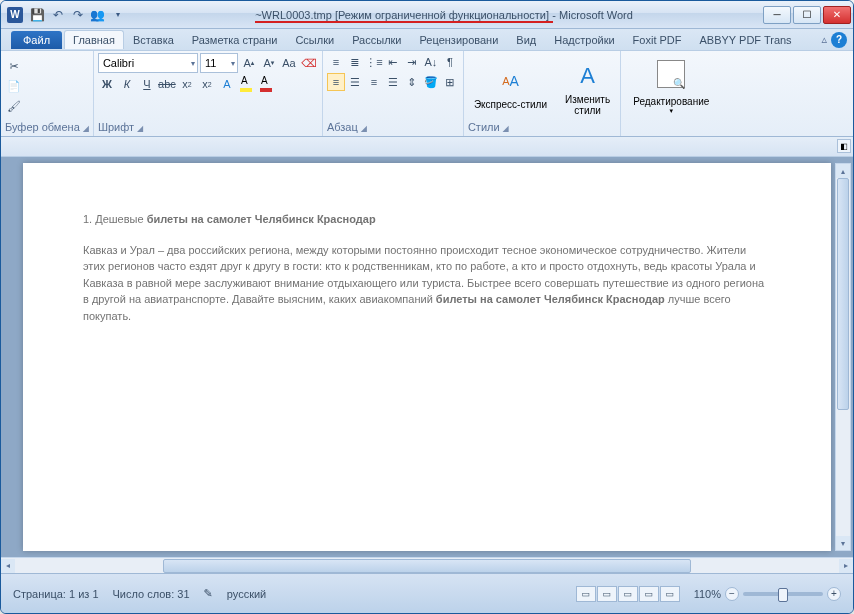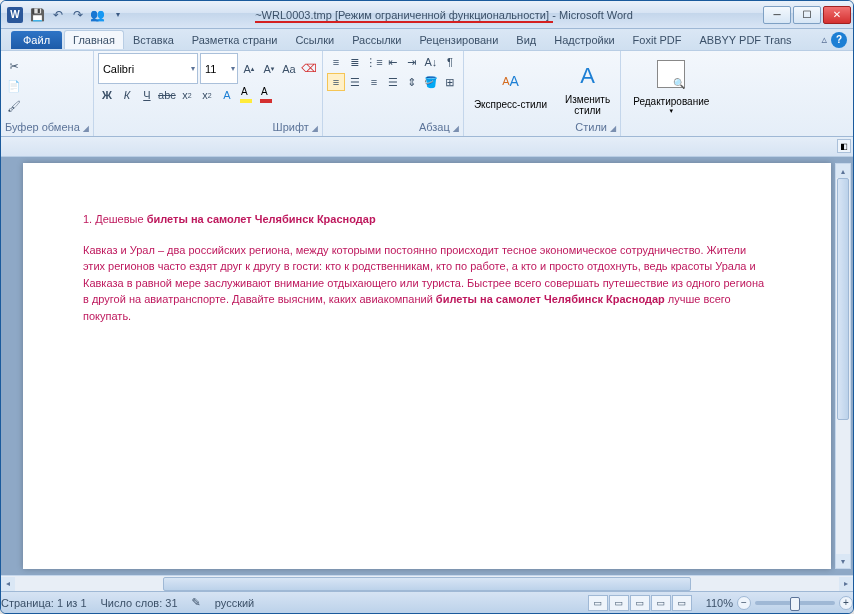--- a/index.html
+++ b/index.html
@@ -16,29 +16,29 @@
 .win-btn.close{background:linear-gradient(#f07070,#d43030);border-color:#a02020;color:#fff}
 .tabs-row{height:22px;background:linear-gradient(#dae7f5,#cfdff0);display:flex;align-items:center;padding-left:10px;border-bottom:1px solid #b8cde4}
 .file-tab{background:linear-gradient(#2e74c6,#1d5ba8);color:#fff;padding:3px 12px;border-radius:3px 3px 0 0;font-size:11px;cursor:pointer;margin-right:2px}
 .tab{padding:3px 8px;color:#3b5068;cursor:pointer;font-size:11px;border:1px solid transparent;border-bottom:none}
 .tab.active{background:#f3f7fc;border-color:#b8cde4;border-radius:3px 3px 0 0}
 .tabs-right{margin-left:auto;display:flex;align-items:center;gap:4px;padding-right:6px}
 .help-icon{width:16px;height:16px;border-radius:50%;background:#1d7fd4;color:#fff;display:flex;align-items:center;justify-content:center;font-weight:bold;font-size:10px;cursor:pointer}
 .ribbon{height:86px;background:linear-gradient(#f3f7fc,#e5eef8);display:flex;border-bottom:1px solid #9fb8d5}
 .group{border-right:1px solid #c4d6eb;display:flex;flex-direction:column;padding:2px 4px}
 .group-content{flex:1;display:flex;align-items:center;gap:2px}
-.group-label{text-align:right;color:#5b7398;font-size:10px;padding:1px 0;white-space:nowrap}
+.group-label{text-align:left;color:#5b7398;font-size:10px;padding:1px 0;white-space:nowrap}
 .group-label .dlg{font-size:8px;margin-left:3px;color:#7a8fb0}
 .big-btn{display:flex;flex-direction:column;align-items:center;justify-content:center;padding:2px 6px;cursor:pointer;height:64px}
 .big-btn .ico{width:32px;height:32px;margin-bottom:2px}
 .paste-ico{background:linear-gradient(#f5d77a,#e0b848);border:1px solid #c09830;border-radius:2px;position:relative}
 .paste-ico::after{content:"";position:absolute;width:18px;height:22px;background:#fff;border:1px solid #999;right:2px;bottom:2px}
 .font-grp{flex-direction:column;align-items:stretch;gap:2px}
 .font-row{display:flex;gap:2px;align-items:center}
-.combo{height:31px;border:1px solid #aac0da;background:#fff;padding:0 32px 0 4px;font-size:11px;position:relative;display:flex;align-items:center}
+.combo{height:20px;border:1px solid #aac0da;background:#fff;padding:0 32px 0 4px;font-size:11px;position:relative;display:flex;align-items:center}
 .combo::after{content:"▾";position:absolute;right:2px;font-size:8px;color:#5b7398}
 .sq{width:18px;height:18px;border:1px solid transparent;display:flex;align-items:center;justify-content:center;cursor:pointer;font-size:11px;color:#3b5068}
 .sq.bold{font-weight:bold}
 .sq.ital{font-style:italic}
 .sq.und{text-decoration:underline}
 .sq.strike{text-decoration:line-through}
 .sq .sub{font-size:7px;vertical-align:sub}
 .sq .sup{font-size:7px;vertical-align:super}
 .hilite{width:18px;height:18px;position:relative;cursor:pointer}
 .hilite::before{content:"A";position:absolute;top:0;left:3px;font-size:10px}
@@ -50,31 +50,31 @@
 .styles-grp{gap:6px}
 .style-btn{display:flex;flex-direction:column;align-items:center;padding:2px 6px;cursor:pointer}
 .style-ico{width:36px;height:36px;display:flex;align-items:center;justify-content:center;font-size:20px}
 .editing-btn{display:flex;flex-direction:column;align-items:center;padding:4px 8px;cursor:pointer}
 .find-ico{width:28px;height:28px;border:1px solid #888;background:#fff;position:relative}
 .find-ico::after{content:"🔍";position:absolute;right:-2px;bottom:-2px;font-size:10px}
 .ruler-area{height:20px;background:linear-gradient(#e5eef8,#d6e3f3);border-bottom:1px solid #b8cde4;position:relative}
 .ruler-btn{position:absolute;right:2px;top:2px;width:14px;height:14px;border:1px solid #aac0da;background:#eef4fb;cursor:pointer;font-size:8px;display:flex;align-items:center;justify-content:center}
 .doc-area{flex:1;background:#8ea8c6;position:relative;overflow:hidden}
 .page{position:absolute;left:22px;right:22px;top:6px;bottom:6px;background:#fff;box-shadow:0 0 6px rgba(0,0,0,0.25);padding:48px 60px;overflow:hidden}
-.doc-text{font-family:Calibri,sans-serif;font-size:14px;color:#be185d;line-height:1.5}
+.doc-text{font-family:Calibri,sans-serif;font-size:14px;color:#737373;line-height:1.5}
 .doc-text p{margin-bottom:14px}
 .doc-text .b{font-weight:bold}
 .vscroll{position:absolute;right:2px;top:6px;bottom:6px;width:16px;background:#e8eef6;border:1px solid #c4d6eb}
 .vscroll-thumb{position:absolute;left:1px;right:1px;top:14px;height:60%;background:linear-gradient(90deg,#d8e5f5,#bcd2ea);border:1px solid #9fb8d5;border-radius:2px}
 .vscroll-btn{position:absolute;left:0;right:0;height:14px;background:#dae7f5;display:flex;align-items:center;justify-content:center;font-size:8px;color:#5b7398}
 .hscroll{height:16px;background:#e8eef6;border-top:1px solid #c4d6eb;display:flex;align-items:center}
 .hscroll-btn{width:14px;height:14px;background:#dae7f5;display:flex;align-items:center;justify-content:center;font-size:8px;color:#5b7398}
 .hscroll-track{flex:1;position:relative;height:14px}
 .hscroll-thumb{position:absolute;left:18%;width:64%;top:0;bottom:0;background:linear-gradient(#d8e5f5,#bcd2ea);border:1px solid #9fb8d5;border-radius:2px}
-.statusbar{height:22px;background:linear-gradient(#d6e3f3,#bcd2ea);display:flex;align-items:center;padding:0 0;color:#3b5068;border-top:1px solid #9fb8d5;gap:14px}
+.statusbar{height:40px;background:linear-gradient(#d6e3f3,#bcd2ea);display:flex;align-items:center;padding:0 12px;color:#3b5068;border-top:1px solid #9fb8d5;gap:14px}
 .statusbar .sep{flex:1}
 .view-btns{display:flex;gap:1px}
 .vb{width:20px;height:16px;border:1px solid #9fb8d5;background:#eef4fb;cursor:pointer;font-size:9px;display:flex;align-items:center;justify-content:center}
 .zoom{display:flex;align-items:center;gap:4px}
 .zslider{width:80px;height:4px;background:#9fb8d5;position:relative;border-radius:2px}
 .zslider::after{content:"";position:absolute;left:50%;top:-4px;width:8px;height:12px;background:#eef4fb;border:1px solid #5b7398;border-radius:2px;transform:translateX(-50%)}
 .zb{width:14px;height:14px;border:1px solid #9fb8d5;background:#eef4fb;border-radius:50%;display:flex;align-items:center;justify-content:center;cursor:pointer;font-size:10px}
 .squiggle{text-decoration-style:wavy;text-decoration-color:#d43030}
 </style>
 </head>

